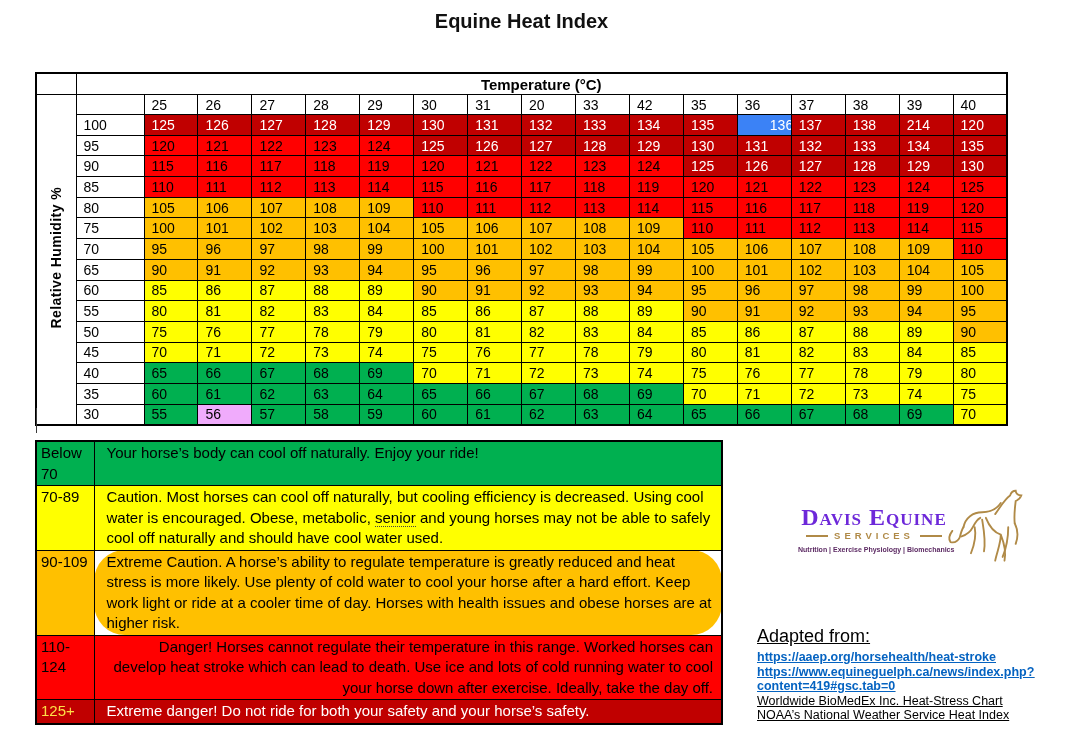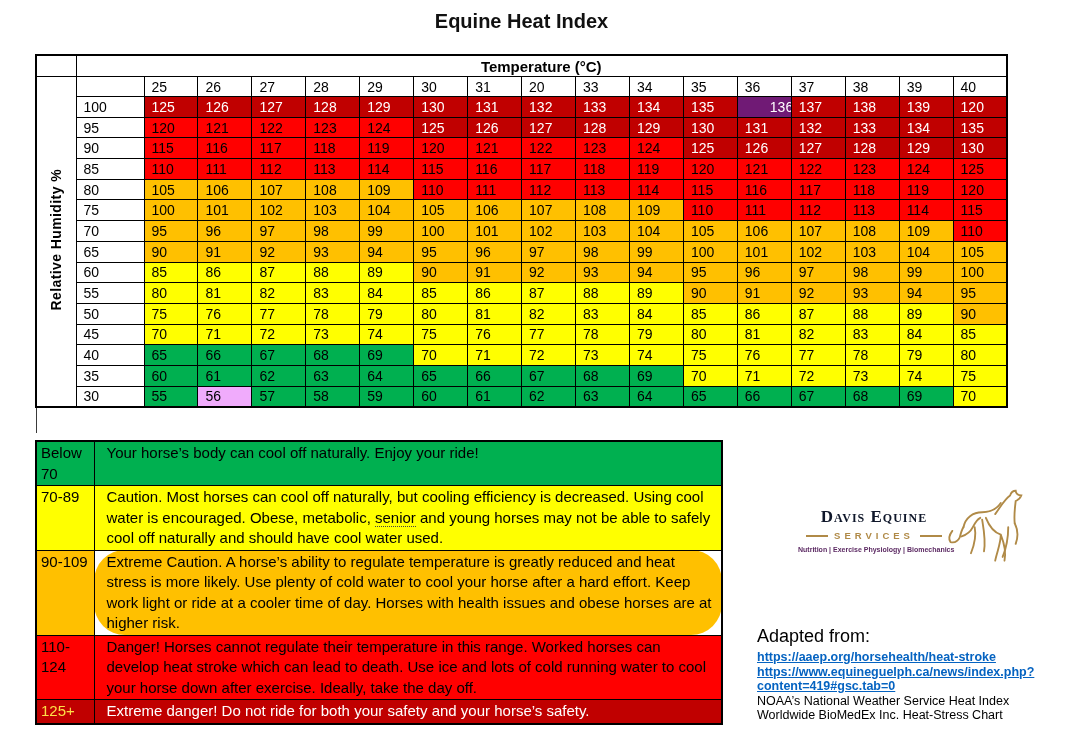--- a/index.html
+++ b/index.html
@@ -10,21 +10,21 @@
   }
   .abs{position:absolute;}
 
   
   #title{
     left:35px;top:10px;width:973px;text-align:center;
     font-size:20px;font-weight:700;color:#111;
   }
 
   
-  #heat-wrap{left:35px;top:54px;}
+  #heat-wrap{left:35px;top:72px;}
   table.heat{border-collapse:collapse;table-layout:fixed;width:973px;border:2px solid #000;}
   table.heat td{border:1px solid #000;font-size:14px;white-space:nowrap;overflow:hidden;padding:0;}
   table.heat td.corner{width:40px;background:#fff;}
   table.heat td.temp-head{text-align:center;font-weight:700;font-size:15px;height:20px;background:#fff;}
   table.heat td.vert{background:#fff;text-align:center;vertical-align:middle;}
   .vtext{writing-mode:vertical-rl;transform:rotate(180deg);font-weight:700;font-size:14px;letter-spacing:.4px;display:inline-block;}
   table.heat td.blank{background:#fff;}
   table.heat td.num{padding-left:7px;text-align:left;}
   table.heat tr.colhead td{background:#fff;height:19px;}
   table.heat tr.datarow td{height:19.7px;}
@@ -43,32 +43,32 @@
   table.legend tr:nth-child(3){height:83px;}
   table.legend tr:nth-child(4){height:58px;}
   table.legend tr:nth-child(5){height:22px;}
   .squiggle{border-bottom:1.5px dotted #444;}
 
   
   #logo{left:790px;top:484px;width:235px;height:92px;}
   #logo-text{position:absolute;left:8px;top:22px;width:152px;text-align:center;}
   #logo-name{
     font-family:"Liberation Serif",serif;font-variant:small-caps;
-    font-size:17px;font-weight:600;color:#0f172a;letter-spacing:1px;line-height:22px;
+    font-size:24px;font-weight:600;color:#6d28d9;letter-spacing:1px;line-height:22px;
   }
   #logo-services{display:flex;align-items:center;justify-content:center;gap:6px;margin-top:2px;}
   #logo-services .rule{width:22px;border-top:2px solid #B08A47;}
   #logo-services .stext{
     font-size:9.5px;font-weight:700;color:#B08A47;letter-spacing:4px;
   }
   #logo-tagline{font-size:7px;font-weight:700;color:#5C2A63;margin-top:5px;white-space:nowrap;}
   #logo-horses{position:absolute;right:0;top:0;}
 
   
-  #sources{left:757px;top:626px;width:320px;}
+  #sources{left:757px;top:626px;width:320px;text-decoration:underline;}
   #sources-heading{font-size:18px;color:#000;margin-bottom:3px;}
   .src-link{display:block;font-size:12.5px;font-weight:600;color:#0563C1;text-decoration:underline;line-height:14.5px;}
   .src-plain{font-size:12.5px;color:#000;line-height:14.5px;}
 </style>
 </head>
 <body>
 
 <div id="title" class="abs">Equine Heat Index</div>
 
 <div id="heat-wrap" class="abs">
@@ -90,45 +90,45 @@
         <td class="blank"></td>
       <td class="num">25</td>
           <td class="num">26</td>
           <td class="num">27</td>
           <td class="num">28</td>
           <td class="num">29</td>
           <td class="num">30</td>
           <td class="num">31</td>
           <td class="num">20</td>
           <td class="num">33</td>
-          <td class="num">34</td>
+          <td class="num">42</td>
           <td class="num">35</td>
           <td class="num">36</td>
           <td class="num">37</td>
           <td class="num">38</td>
           <td class="num">39</td>
           <td class="num">40</td>
         </tr>
     <tr class="datarow">
           <td class="num" style="background: rgb(255, 255, 255);">100</td>
           <td class="num" style="background: rgb(192, 0, 0); color: rgb(255, 255, 255);">125</td>
           <td class="num" style="background: rgb(192, 0, 0); color: rgb(255, 255, 255);">126</td>
           <td class="num" style="background: rgb(192, 0, 0); color: rgb(255, 255, 255);">127</td>
           <td class="num" style="background: rgb(192, 0, 0); color: rgb(255, 255, 255);">128</td>
           <td class="num" style="background: rgb(192, 0, 0); color: rgb(255, 255, 255);">129</td>
           <td class="num" style="background: rgb(192, 0, 0); color: rgb(255, 255, 255);">130</td>
           <td class="num" style="background: rgb(192, 0, 0); color: rgb(255, 255, 255);">131</td>
           <td class="num" style="background: rgb(192, 0, 0); color: rgb(255, 255, 255);">132</td>
           <td class="num" style="background: rgb(192, 0, 0); color: rgb(255, 255, 255);">133</td>
           <td class="num" style="background: rgb(192, 0, 0); color: rgb(255, 255, 255);">134</td>
           <td class="num" style="background: rgb(192, 0, 0); color: rgb(255, 255, 255);">135</td>
-          <td class="num" style="background: #701a75; color: rgb(255, 255, 255); padding-left: 32px;">136</td>
+          <td class="num" style="background: #3b82f6; color: rgb(255, 255, 255); padding-left: 32px;">136</td>
           <td class="num" style="background: rgb(192, 0, 0); color: rgb(255, 255, 255);">137</td>
           <td class="num" style="background: rgb(192, 0, 0); color: rgb(255, 255, 255);">138</td>
-          <td class="num" style="background: rgb(192, 0, 0); color: rgb(255, 255, 255);">139</td>
+          <td class="num" style="background: rgb(192, 0, 0); color: rgb(255, 255, 255);">214</td>
           <td class="num" style="background: rgb(192, 0, 0); color: rgb(255, 255, 255);">120</td>
         </tr>
         <tr class="datarow">
           <td class="num" style="background: rgb(255, 255, 255);">95</td>
           <td class="num" style="background: rgb(255, 0, 0); color: rgb(0, 0, 0);">120</td>
           <td class="num" style="background: rgb(255, 0, 0); color: rgb(0, 0, 0);">121</td>
           <td class="num" style="background: rgb(255, 0, 0); color: rgb(0, 0, 0);">122</td>
           <td class="num" style="background: rgb(255, 0, 0); color: rgb(0, 0, 0);">123</td>
           <td class="num" style="background: rgb(255, 0, 0); color: rgb(0, 0, 0);">124</td>
           <td class="num" style="background: rgb(192, 0, 0); color: rgb(255, 255, 255);">125</td>
@@ -410,21 +410,21 @@
         <tr style="background: rgb(255, 255, 0);">
           <td class="range" style="color: rgb(0, 0, 0);">70-89</td>
           <td class="desc" style="color: rgb(0, 0, 0);">Caution. Most horses can cool off naturally, but cooling efficiency is decreased. Using cool water is encouraged. Obese, metabolic, <span class="squiggle">senior</span> and young horses may not be able to safely cool off naturally and should have cool water used.</td>
         </tr>
         <tr style="background: rgb(255, 192, 0);">
           <td class="range" style="color: rgb(0, 0, 0);">90-109</td>
           <td class="desc" style="color: rgb(0, 0, 0); border-radius: 31px;">Extreme Caution. A horse’s ability to regulate temperature is greatly reduced and heat stress is more likely. Use plenty of cold water to cool your horse after a hard effort. Keep work light or ride at a cooler time of day. Horses with health issues and obese horses are at higher risk.</td>
         </tr>
         <tr style="background: rgb(255, 0, 0);">
           <td class="range" style="color: #000000;">110-124</td>
-          <td class="desc" style="color: rgb(0, 0, 0);">Danger! Horses cannot regulate their temperature in this range. Worked horses can develop heat stroke which can lead to death. Use ice and lots of cold running water to cool your horse down after exercise. Ideally, take the day off.</td>
+          <td class="desc" style="color: rgb(0, 0, 0); text-align: right;">Danger! Horses cannot regulate their temperature in this range. Worked horses can develop heat stroke which can lead to death. Use ice and lots of cold running water to cool your horse down after exercise. Ideally, take the day off.</td>
         </tr>
         <tr style="background: rgb(192, 0, 0);">
           <td class="range" style="color: #fde047;">125+</td>
           <td class="desc" style="color: rgb(255, 255, 255);">Extreme danger! Do not ride for both your safety and your horse’s safety.</td>
         </tr>
       </tbody>
   </table>
 </div>
 
 <div id="logo" class="abs">
@@ -452,15 +452,15 @@
       <path d="M77 40 C80 46 81 54 78 62"></path>
       <path d="M70 44 C70 56 68 66 64 76"></path>
     </g>
   </svg>
 </div>
 
 <div id="sources" class="abs">
   <div id="sources-heading">Adapted from:</div>
   <a class="src-link" href="#">https://aaep.org/horsehealth/heat-stroke</a>
   <a class="src-link" href="#">https://www.equineguelph.ca/news/index.php?content=419#gsc.tab=0</a>
+  <div class="src-plain">Worldwide BioMedEx Inc. Heat-Stress Chart</div>
   <div class="src-plain">NOAA’s National Weather Service Heat Index</div>
-  <div class="src-plain">Worldwide BioMedEx Inc. Heat-Stress Chart</div>
 </div>
 
 </body></html>

